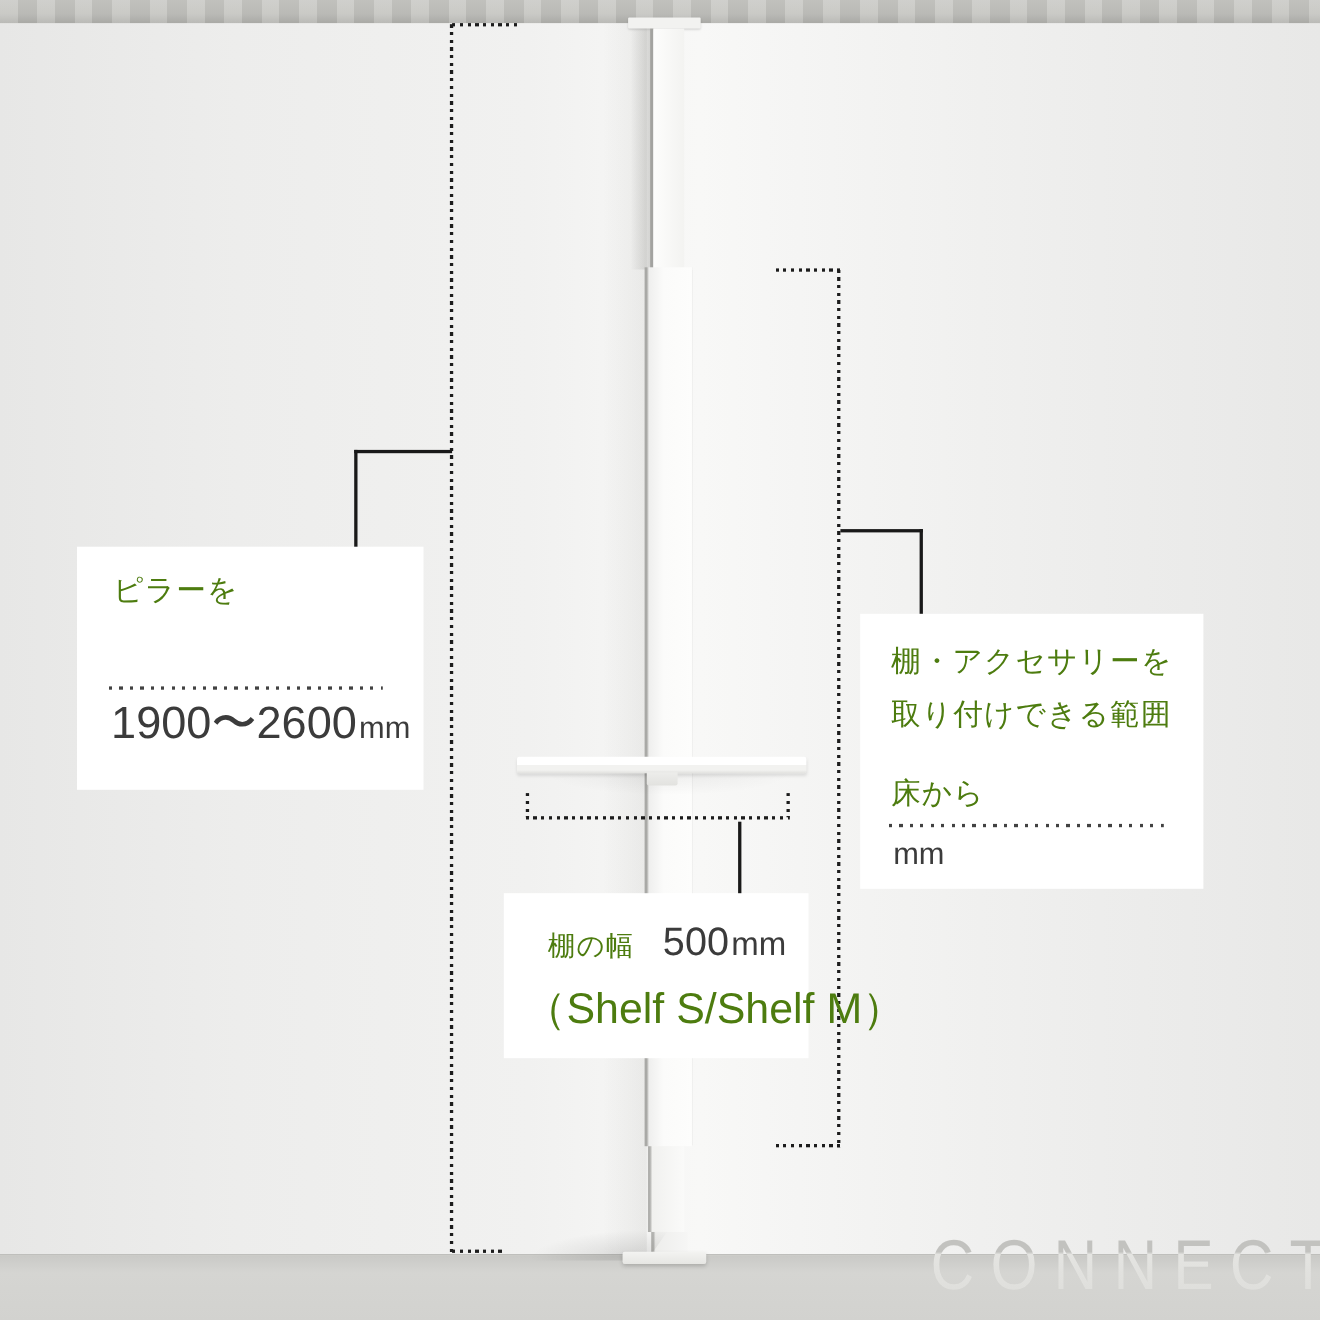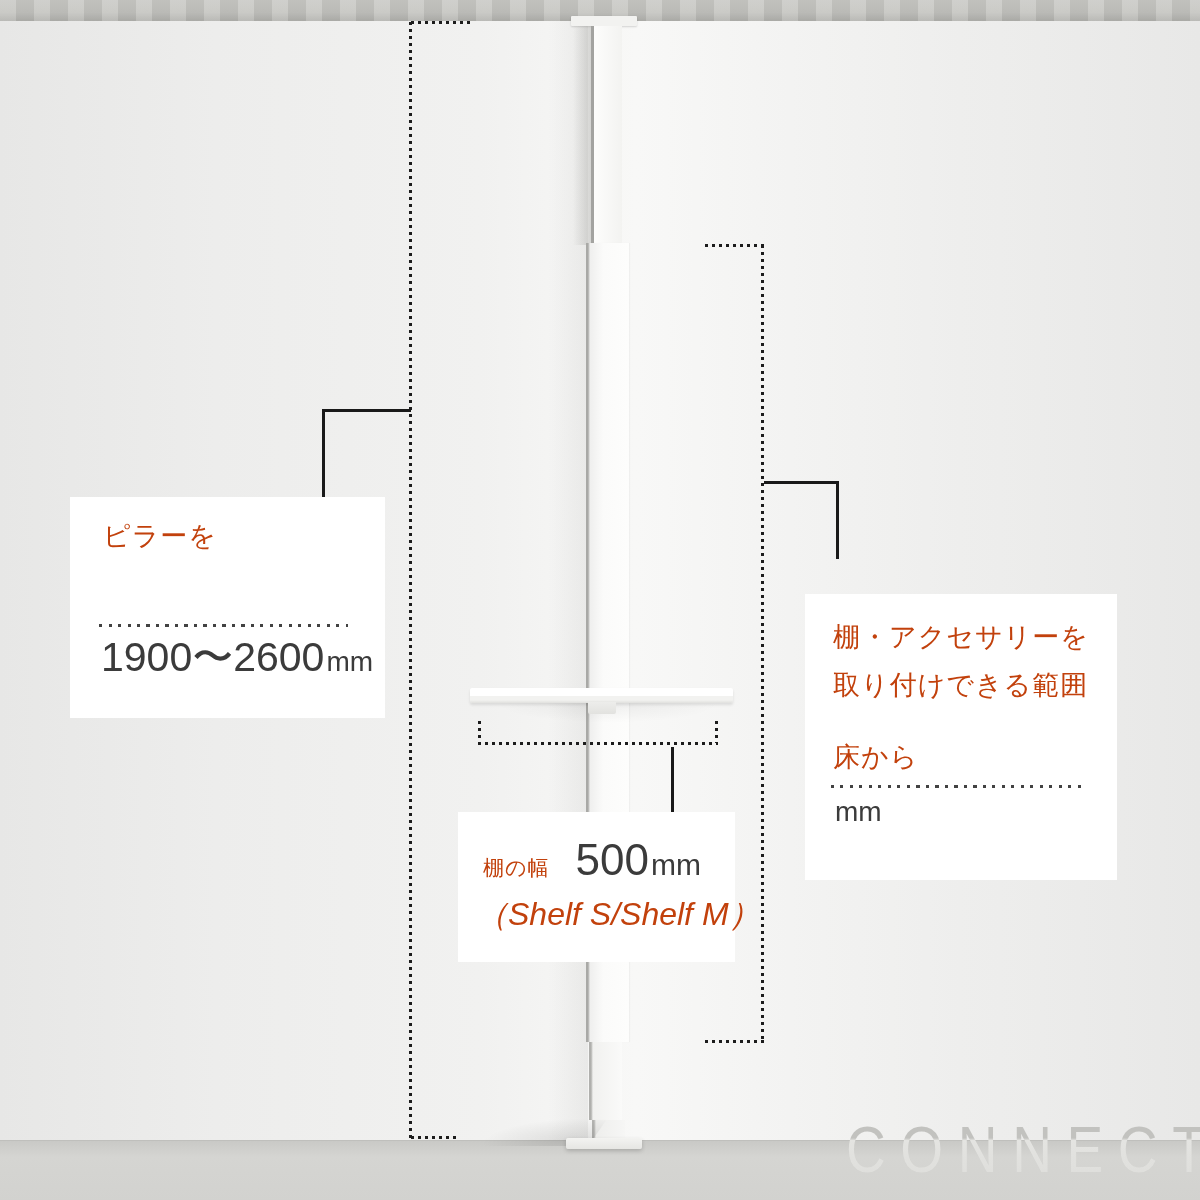--- a/index.html
+++ b/index.html
@@ -35,21 +35,21 @@
     background:linear-gradient(180deg,#ffffff 0 50%,#f2f2f0 50% 80%,#e1e1de 100%);
     box-shadow:0 2px 3px rgba(0,0,0,.10);}
   .shelf-bracket{left:588px;top:702px;width:28px;height:12px;background:linear-gradient(180deg,#ededeb,#e2e2df);border-radius:0 0 2px 2px;}
   .shelf-shadow{left:495px;top:703px;width:225px;height:20px;background:radial-gradient(ellipse at 50% 0%,rgba(0,0,0,.06),rgba(0,0,0,0) 70%);}
   
   .vdots{width:3px;background:repeating-linear-gradient(to bottom,#1c1c1c 0 3px,rgba(0,0,0,0) 3px 7px);}
   .hdots{height:3px;background:repeating-linear-gradient(to right,#1c1c1c 0 3px,rgba(0,0,0,0) 3px 7px);}
   .solid{background:#191919;}
   
   .callout{background:#ffffff;}
-  .jp{font-size:27px;color:#c2410c;letter-spacing:1px;line-height:1;white-space:nowrap;}
+  .jp{font-size:27px;color:#4d7c0f;letter-spacing:1px;line-height:1;white-space:nowrap;}
   .valrow{display:flex;align-items:baseline;color:#3b3b3b;white-space:nowrap;}
   .num{font-size:41px;line-height:1;letter-spacing:0;}
   .unit{font-size:28px;line-height:1;margin-left:2px;}
   .sep{height:3px;background:repeating-linear-gradient(to right,#424242 0 3px,rgba(0,0,0,0) 3px 9.5px);}
   
   .watermark{
     left:846px;top:1110px;font-size:64px;font-weight:400;letter-spacing:17px;line-height:1.25;
     color:#c5c5c2;white-space:nowrap;transform:scaleX(.86);transform-origin:left top;
     background:linear-gradient(180deg,#c2c2bf 0%,#c2c2bf 35%,#e4e4e1 38%,#dcdcd9 100%);
     -webkit-background-clip:text;background-clip:text;-webkit-text-fill-color:transparent;
@@ -98,35 +98,35 @@
 
   <div class="abs callout" style="left:70px;top:497px;width:315px;height:221px;">
     <div class="abs jp" style="left:33px;top:26px;">ピラーを</div>
     <div class="abs sep" style="left:29px;top:127px;width:249px;"></div>
     <div class="abs valrow" style="left:31px;top:140px;">
       <span class="num">1900〜2600</span>
         <span class="unit">mm</span>
     </div>
   </div>
 
-  <div class="abs callout" style="left:805px;top:558px;width:312px;height:286px;margin-top:36px;">
+  <div class="abs callout" style="left:782px;top:558px;width:312px;height:250px;">
     <div class="abs jp" style="left:28px;top:30px;">棚・アクセサリーを</div>
     <div class="abs jp" style="left:28px;top:78px;text-align:right;">取り付けできる範囲</div>
     <div class="abs jp" style="left:28px;top:150px;">床から</div>
     <div class="abs sep" style="left:26px;top:191px;width:250px;"></div>
     <div class="abs valrow" style="left:28px;top:204px;">
         <span class="unit">mm</span>
     </div>
   </div>
 
   <div class="abs callout" style="left:458px;top:812px;width:277px;height:150px;">
     <div class="abs valrow" style="left:25px;top:26px;">
-      <span class="jp" style="font-size:21px;">棚の幅</span>
+      <span class="jp" style="font-size:25px;margin-left:15px;">棚の幅</span>
       <span style="width:26px;display:inline-block;"></span>
-      <span class="num" style="font-size:44px;">500</span>
+      <span class="num" style="font-size:36px;">500</span>
         <span class="unit" style="font-size:30px;">mm</span>
     </div>
-    <div class="abs jp" style="left:18px;top:86px;font-size:32px;letter-spacing:0;font-style:italic;">（Shelf S/Shelf M）</div>
+    <div class="abs jp" style="left:18px;top:86px;font-size:39px;letter-spacing:0;">（Shelf S/Shelf M）</div>
   </div>
 
   <div class="abs watermark">CONNECT</div>
 
 </div>
 
 </body></html>

